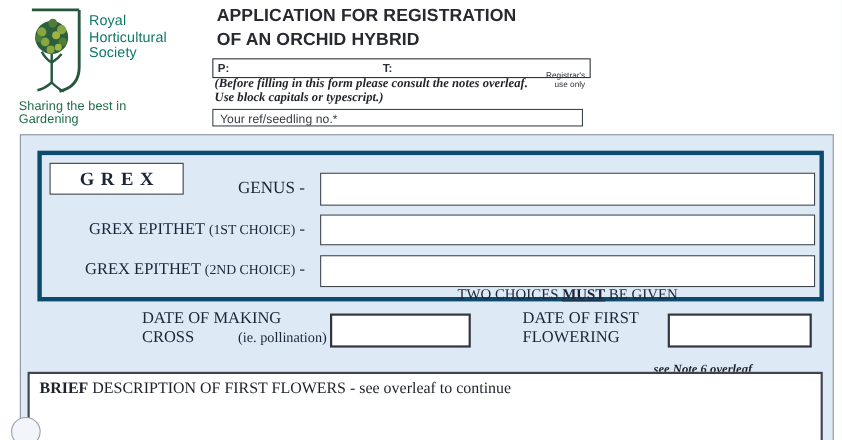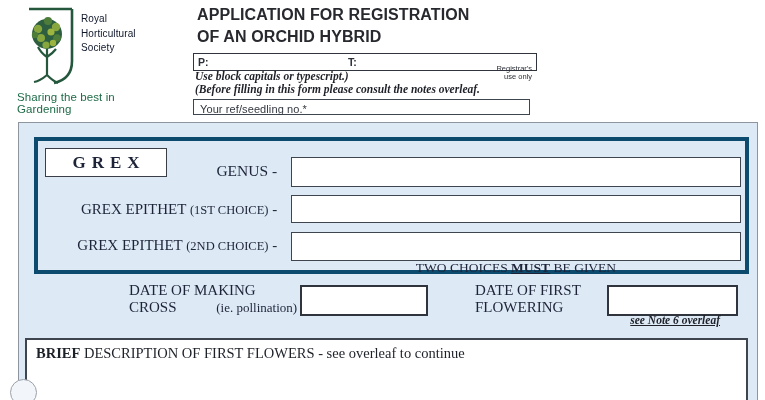--- a/index.html
+++ b/index.html
@@ -3,22 +3,22 @@
 <meta charset="utf-8">
 <style>
   html,body{margin:0;padding:0;background:#ffffff;}
   .page{
     position:relative;width:765px;height:400px;overflow:hidden;background:#ffffff;
     font-family:"Liberation Sans",sans-serif;
   }
   
   .logo-svg{position:absolute;left:26px;top:5px;width:52px;height:84px;}
   .rhs-name{
-    position:absolute;left:81px;top:12px;color:#0f172a;
-    font-size:10px;line-height:14.5px;font-weight:400;letter-spacing:0.1px;
+    position:absolute;left:81px;top:12px;color:#0f766e;
+    font-size:13px;line-height:14.5px;font-weight:400;letter-spacing:0.1px;
   }
   .tagline{
     position:absolute;left:17px;top:91px;width:150px;color:#1e6b47;
     font-size:11.5px;font-weight:500;letter-spacing:0.1px;
   }
   .title{
     position:absolute;left:197px;top:4px;margin:0;color:#27292e;
     font-size:16px;line-height:21.5px;font-weight:bold;letter-spacing:0.1px;
   }
   .pt-box{
@@ -89,23 +89,23 @@
   }
   .date-label .small{font-size:13px;margin-left:36px;}
   .lbl-cross{left:129px;top:282px;}
   .lbl-flowering{left:475px;top:282px;}
   .date-box{
     position:absolute;background:#ffffff;border:2px solid #30353d;box-sizing:border-box;
   }
   .in-cross{left:300px;top:285px;width:128px;height:31px;}
   .in-flowering{left:607px;top:285px;width:131px;height:31px;}
   .see-note{
-    position:absolute;left:558px;top:314px;width:162px;text-align:right;
+    position:absolute;left:558px;top:330px;width:162px;text-align:center;
     font-family:"Liberation Serif",serif;font-style:italic;font-weight:bold;
-    color:#1f2128;font-size:11.5px;text-decoration:underline;
+    color:#1f2128;font-size:11.5px;
   }
   
   .brief-box{
     position:absolute;left:25px;top:338px;width:723px;height:75px;
     background:#ffffff;border:2px solid #3f454f;box-sizing:border-box;
     padding:5px 9px;z-index:2;
   }
   .brief-text{
     font-family:"Liberation Serif",serif;color:#1d2128;font-size:14.5px;white-space:pre-wrap;
   }
@@ -149,22 +149,22 @@
 
   <div class="pt-box">
     <span class="pt-p">P:</span>
     <span class="pt-fill p"></span>
     <span class="pt-t">T:</span>
     <span class="pt-fill t"></span>
     <span class="registrar"><span>Registrar's</span><br><span>use only</span></span>
   </div>
 
   <div class="instructions">
+    <div>(Before filling in this form please consult the notes overleaf.</div>
     <div>Use block capitals or typescript.)</div>
-    <div>(Before filling in this form please consult the notes overleaf.</div>
   </div>
 
   <div class="ref-box">
     <span class="ref-label">Your ref/seedling no.*</span>
   </div>
 
   <div class="panel">
 
     <div class="grex-section">
       <div class="grex-tag">GREX</div>

